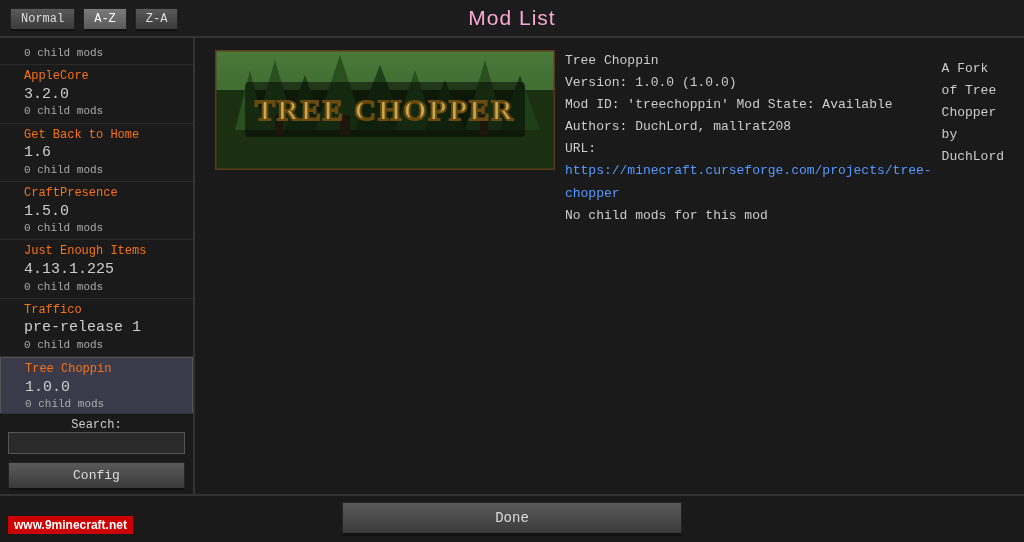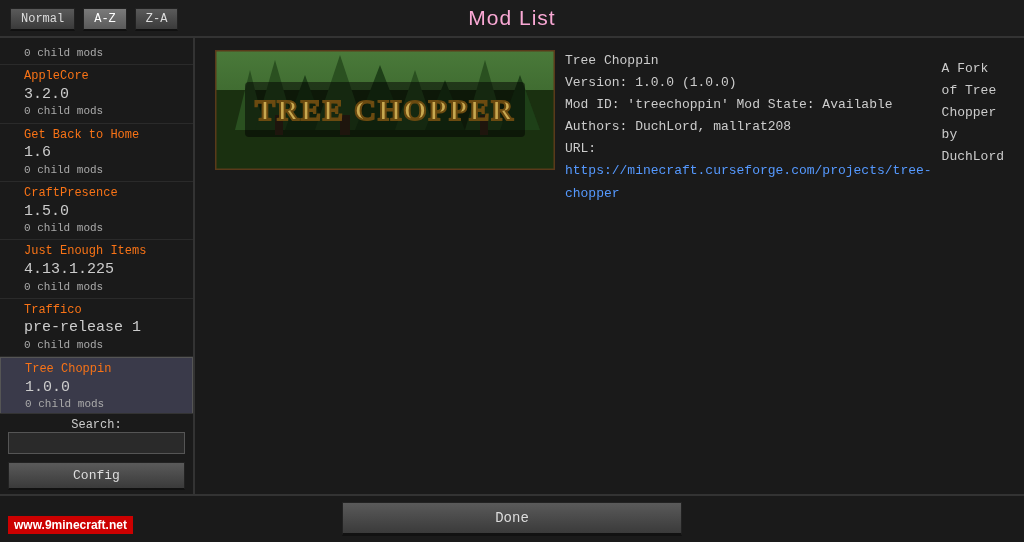--- a/index.html
+++ b/index.html
@@ -372,20 +372,21 @@
       </div>
 
       <div class="mod-details">
         <div>Tree Choppin</div>
         <div>Version: 1.0.0 (1.0.0)</div>
         <div>Mod ID: 'treechoppin' Mod State: Available</div>
         <div>Authors: DuchLord, mallrat208</div>
         <div>
           <span>URL: </span><span class="url-link">https://minecraft.curseforge.com/projects/tree-chopper</span>
         </div>
+        <div>No child mods for this mod</div>
       </div>
 
       <div class="mod-description">A Fork of Tree Chopper by DuchLord</div>
     </div>
   </div>
 
   <div class="bottom-bar">
     <button class="done-btn">Done</button>
   </div>
 </div>

